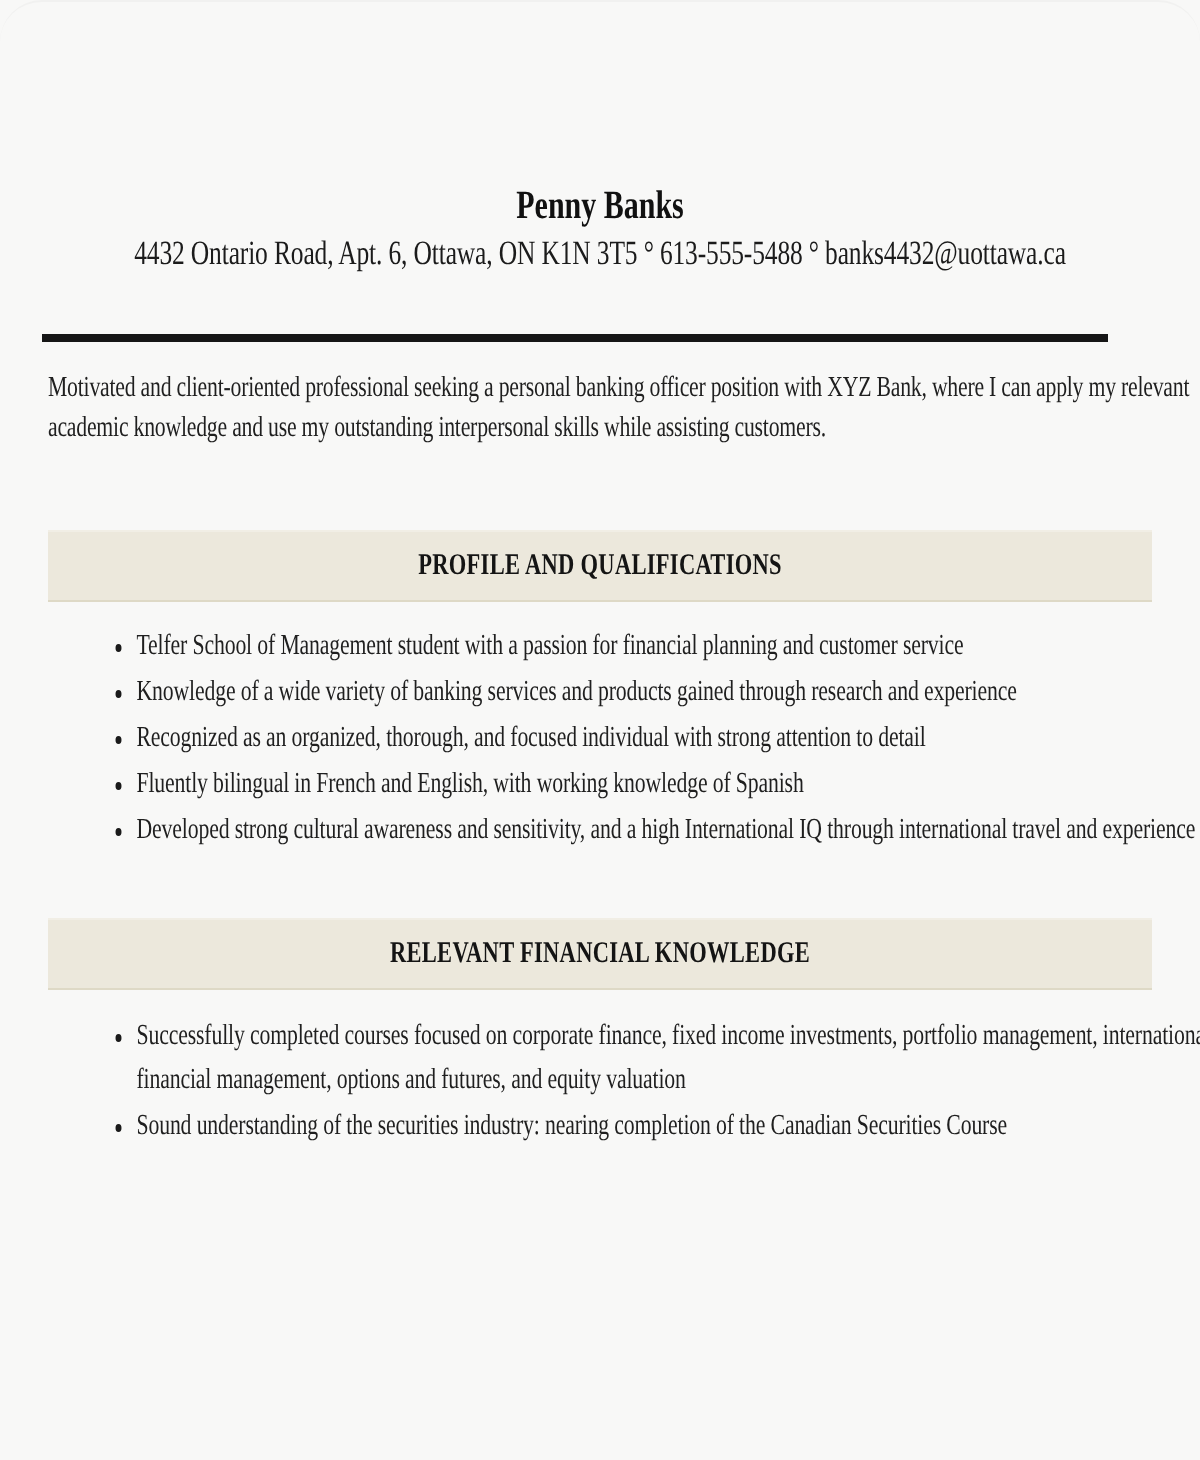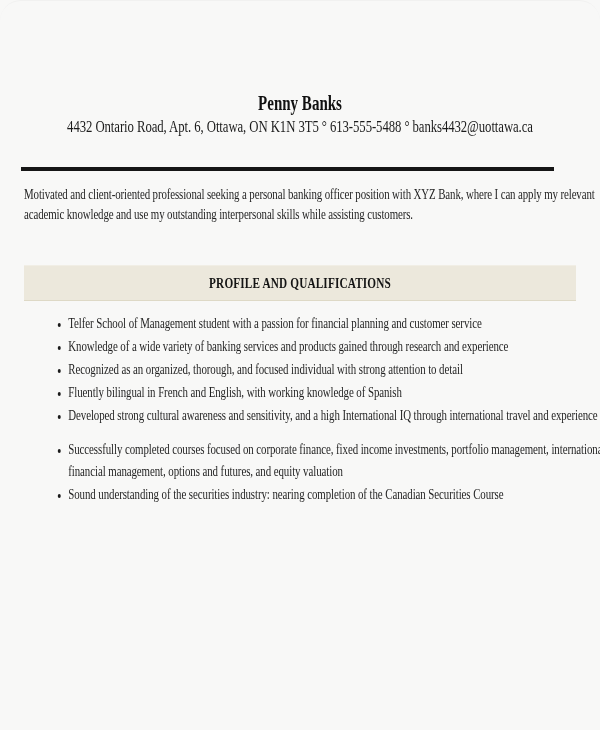--- a/index.html
+++ b/index.html
@@ -111,19 +111,22 @@
     <ul class="condense bullets">
         <li>Telfer School of Management student with a passion for financial planning and customer service</li>
         <li>Knowledge of a wide variety of banking services and products gained through research and experience</li>
         <li>Recognized as an organized, thorough, and focused individual with strong attention to detail</li>
         <li>Fluently bilingual in French and English, with working knowledge of Spanish</li>
         <li>Developed strong cultural awareness and sensitivity, and a high International IQ through international travel and experience</li>
       </ul>
   </section>
 
   <section>
+    <div class="bar bar-3">
+      <div class="condense bar-title">RELEVANT FINANCIAL KNOWLEDGE</div>
+    </div>
     <ul class="condense bullets bullets-last">
         <li>Successfully completed courses focused on corporate finance, fixed income investments, portfolio management, international financial management, options and futures, and equity valuation</li>
         <li>Sound understanding of the securities industry: nearing completion of the Canadian Securities Course</li>
       </ul>
   </section>
 
 </div>
 
 </body></html>

